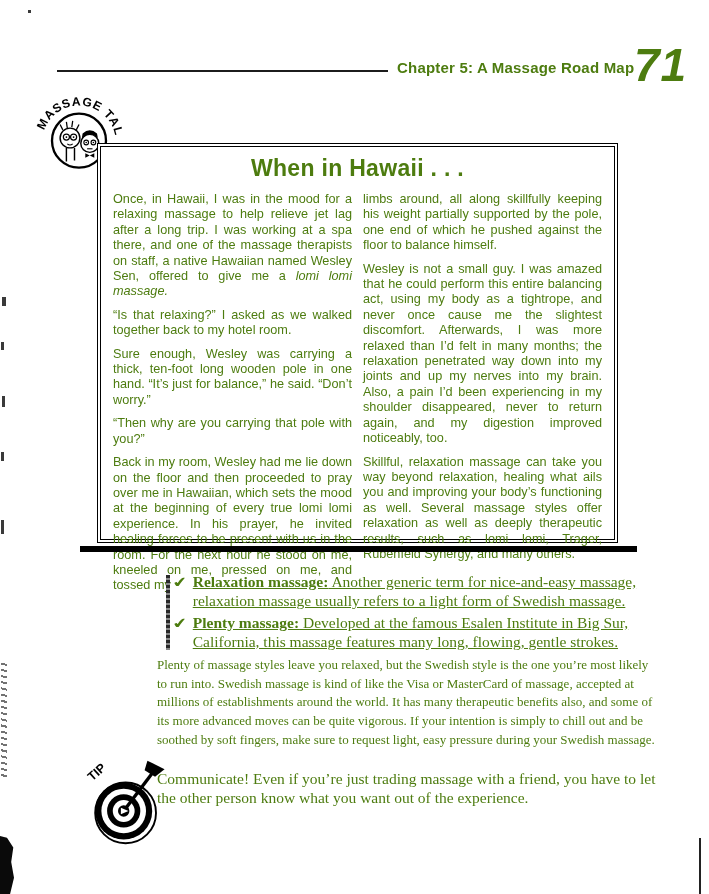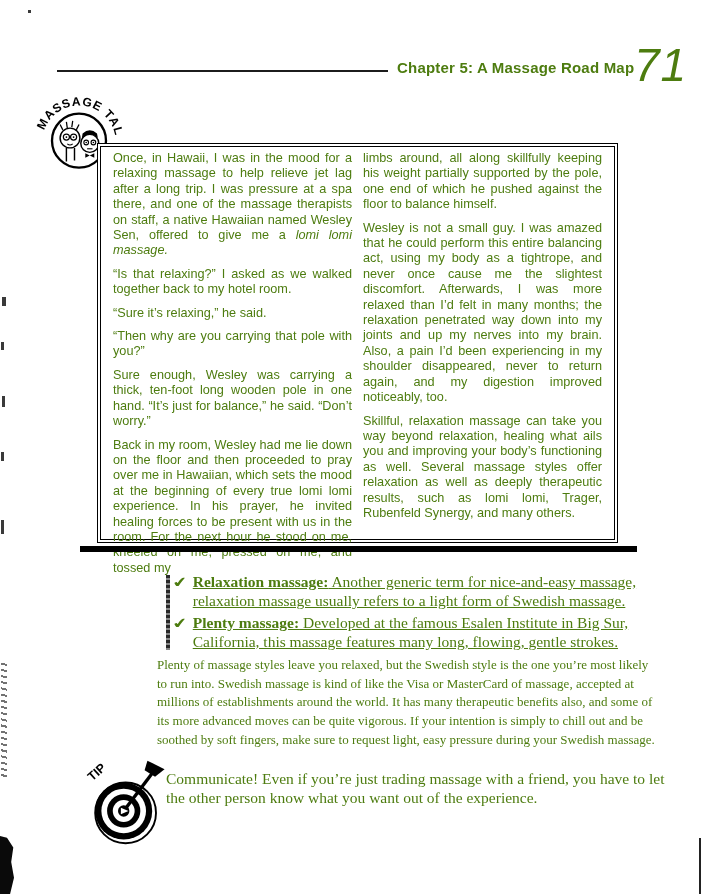--- a/index.html
+++ b/index.html
@@ -10,21 +10,21 @@
   }
   
   .header-rule { position:absolute; left:57px; top:70px; width:331px; height:2px; background:#1c1c1c; }
   .chapter-title {
     position:absolute; left:397px; top:59px;
     font-family:"Liberation Sans", sans-serif; font-weight:bold; font-size:15px; letter-spacing:.2px;
     white-space:nowrap;
   }
   .page-number {
     position:absolute; left:634px; top:38px;
-    font-family:"Liberation Sans", sans-serif; font-weight:normal; font-style:italic;
+    font-family:"Liberation Sans", sans-serif; font-weight:bold; font-style:italic;
     font-size:46px; letter-spacing:1px;
   }
   
   .tale-badge { position:absolute; left:34px; top:84px; width:90px; height:90px; }
   
   .story-box {
     position:absolute; left:97px; top:143px; width:521px; height:400px;
     border:4px double #000; box-sizing:border-box; background:#fff;
     padding:4px 12px 0 12px;
   }
@@ -48,21 +48,21 @@
   .bullet-item { display:flex; align-items:flex-start; font-size:15.5px; line-height:19px; margin:0 0 3px 0; }
   .bullet-check { font-family:"DejaVu Sans", sans-serif; font-size:14px; margin:1px 7px 0 0; transform:scaleX(1.3) rotate(-8deg); }
   .bullet-text { margin:0;text-decoration:underline; }
   .bullet-term { font-weight:bold; }
   
   .body-paragraph {
     position:absolute; left:157px; top:656px; width:499px;
     font-size:13px; line-height:18.7px;
   }
   .tip-paragraph {
-    position:absolute; left:166px; top:770px; width:499px;
+    position:absolute; left:157px; top:770px; width:499px;
     font-size:15.5px; line-height:18.7px;
   }
   .tip-badge { position:absolute; left:80px; top:750px; width:95px; height:102px; }
   
   .artifact { position:absolute; background:#3a3a3a; }
   .blob-corner {
     position:absolute; left:0; top:836px; width:14px; height:58px; background:#0a0a0a;
     clip-path:polygon(0 0, 50% 3%, 95% 20%, 80% 45%, 100% 72%, 72% 100%, 0 100%);
   }
   .edge-line { position:absolute; left:699px; top:838px; width:2px; height:56px; background:#222; }
@@ -102,27 +102,27 @@
     <path d="M53,61 q9,-9 18,-1 l-1,-5 q-8,-7 -16,0 z" fill="#000"></path>
     <circle cx="58" cy="65" r="2.6" fill="none" stroke="#000" stroke-width="1.2"></circle>
     <circle cx="66" cy="65" r="2.6" fill="none" stroke="#000" stroke-width="1.2"></circle>
     <circle cx="58" cy="65" r="0.9" fill="#000"></circle>
     <circle cx="66" cy="65" r="0.9" fill="#000"></circle>
     <path d="M59,72 h6" stroke="#000" stroke-width="1.2"></path>
     <path d="M57,77 l5,2.5 -5,2.5 z M67,77 l-5,2.5 5,2.5 z" fill="#000"></path>
   </svg>
 
   <div class="story-box">
+    <div class="box-title">When in Hawaii . . .</div>
     <div class="box-columns">
       <div class="box-col">
-          <p><span>Once, in Hawaii, I was in the mood for a relaxing massage to help relieve jet lag after a long trip. I was pressure at a spa there, and one of the massage therapists on staff, a native Hawaiian named Wesley Sen, offered to give me a </span><i>lomi lomi massage.</i></p>
+          <p><span>Once, in Hawaii, I was in the mood for a relaxing massage to help relieve jet lag after a long trip. I was working at a spa there, and one of the massage therapists on staff, a native Hawaiian named Wesley Sen, offered to give me a </span><i>lomi lomi massage.</i></p>
           <p><span>“Is that relaxing?” I asked as we walked together back to my hotel room.</span></p>
-          <p><span>“Sure it’s relaxing,” he said.</span></p>
+          <p><span>Sure enough, Wesley was carrying a thick, ten-foot long wooden pole in one hand. “It’s just for balance,” he said. “Don’t worry.”</span></p>
           <p><span>“Then why are you carrying that pole with you?”</span></p>
-          <p><span>Sure enough, Wesley was carrying a thick, ten-foot long wooden pole in one hand. “It’s just for balance,” he said. “Don’t worry.”</span></p>
           <p><span>Back in my room, Wesley had me lie down on the floor and then proceeded to pray over me in Hawaiian, which sets the mood at the beginning of every true lomi lomi experience. In his prayer, he invited healing forces to be present with us in the room. For the next hour he stood on me, kneeled on me, pressed on me, and tossed my</span></p>
         </div>
       <div class="box-col">
           <p><span>limbs around, all along skillfully keeping his weight partially supported by the pole, one end of which he pushed against the floor to balance himself.</span></p>
           <p><span>Wesley is not a small guy. I was amazed that he could perform this entire balancing act, using my body as a tightrope, and never once cause me the slightest discomfort. Afterwards, I was more relaxed than I’d felt in many months; the relaxation penetrated way down into my joints and up my nerves into my brain. Also, a pain I’d been experiencing in my shoulder disappeared, never to return again, and my digestion improved noticeably, too.</span></p>
           <p><span>Skillful, relaxation massage can take you way beyond relaxation, healing what ails you and improving your body’s functioning as well. Several massage styles offer relaxation as well as deeply therapeutic results, such as lomi lomi, Trager, Rubenfeld Synergy, and many others.</span></p>
         </div>
     </div>
   </div>
   <div class="box-shadow-bar"></div>

